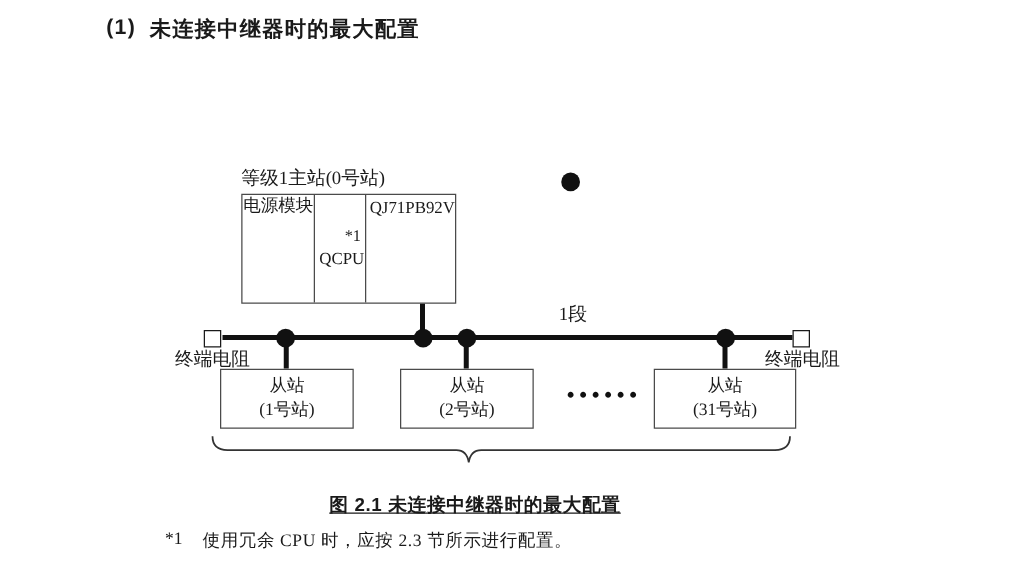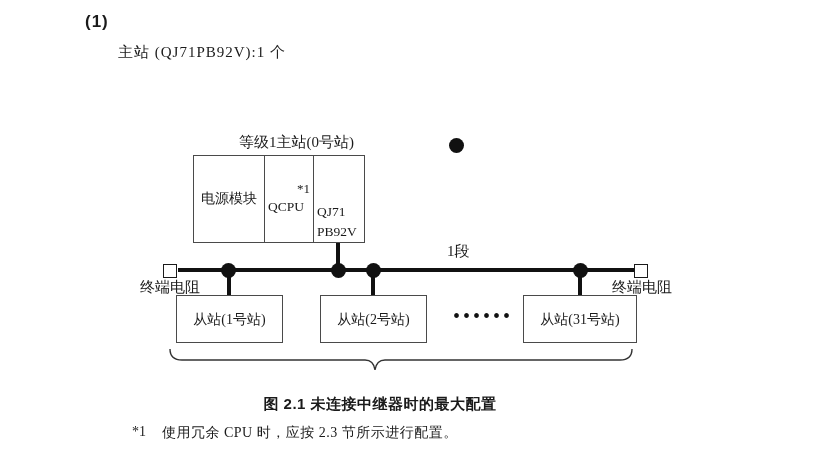--- a/index.html
+++ b/index.html
@@ -7,58 +7,58 @@
     position:relative; width:821px; height:457px; background:#ffffff;
     font-family:"Liberation Serif","DejaVu Serif",serif; color:#1a1a1a;
     overflow:hidden;
   }
   .abs { position:absolute; }
   .sans-bold { font-family:"Liberation Sans","DejaVu Sans",sans-serif; font-weight:700; }
   .heading { left:85px; top:12px; display:flex; gap:11px; font-size:17px; letter-spacing:1px; }
   .bodyline { font-size:15px; letter-spacing:1px; }
   .legend-dot { left:449px; top:138px; width:15px; height:15px; border-radius:50%; background:#111; }
   .legend-text { left:474px; top:137px; font-size:15px; letter-spacing:1px; }
-  .master-label { left:193px; top:133px; font-size:15px;margin-left:46px; }
+  .master-label { left:193px; top:133px; font-size:15px; }
   .master-box {
     left:193px; top:155px; width:172px; height:88px; box-sizing:border-box;
     border:1.5px solid #4a4a4a; background:#fff; display:flex;
   }
   .cell { box-sizing:border-box; font-size:14px; }
-  .cell-power { width:71px; border-right:1.5px solid #4a4a4a; display:flex; align-items:center; justify-content:center; }
+  .cell-power { width:71px; border-right:1.5px solid #4a4a4a; display:flex; justify-content:center; }
   .cell-cpu { width:49px; border-right:1.5px solid #4a4a4a; position:relative; }
   .cpu-note { position:absolute; top:25px; right:3px; font-size:13px; }
   .cpu-name { position:absolute; top:43px; left:3px; font-size:13.5px; }
-  .cell-module { flex:1; display:flex; flex-direction:column; justify-content:flex-end; padding-left:3px; line-height:20px; font-size:13.5px; }
+  .cell-module { flex:1; display:flex; flex-direction:row; justify-content:flex-start; padding-left:3px; line-height:20px; font-size:13.5px; }
   .busline { left:178px; top:268px; width:458px; height:4px; background:#111; }
   .vline { width:4px; background:#111; }
   .cdot { width:15px; height:15px; border-radius:50%; background:#111; top:263px; }
   .tsq { width:12px; height:12px; background:#fff; border:1.5px solid #1a1a1a; top:264px; }
   .tlabel { top:278px; font-size:15px; }
   .seg-label { left:447px; top:242px; font-size:15px; }
   .slave {
     top:295px; height:48px; box-sizing:border-box; border:1.5px solid #4a4a4a; background:#fff;
-    display:flex; flex-direction:row; align-items:center; justify-content:center;
+    display:flex; flex-direction:column; align-items:center; justify-content:center;
     font-size:14px; line-height:19px;
   }
   .ellipsis { left:444px; top:305px; width:78px; text-align:center; font-size:20px; letter-spacing:3px; line-height:23px; color:#111; }
   .brace-svg { left:168px; top:348px; }
   .brace-label { left:326px; top:371px; width:100px; text-align:center; font-size:14px; }
-  .caption { left:180px; top:395px; width:400px; text-align:center; font-size:15px; letter-spacing:0.5px; }
+  .caption { left:180px; top:395px; width:400px; text-align:center; font-size:15px; letter-spacing:0.5px;text-decoration:underline; }
   .footnote-marker { left:132px; top:424px; font-size:14px; }
   .footnote-text { left:162px; top:424px; font-size:14px; letter-spacing:0.5px; }
 </style>
 </head>
 <body>
 
 <div class="page">
 
   <div class="abs heading sans-bold">
     <span>(1)</span>
+    <span>未连接中继器时的最大配置</span>
   </div>
-  <div class="abs bodyline" style="left:118px; top:43px;">主站 (QJ71PB92V):1 个</div>
 
   <div class="abs legend-dot"></div>
 
   <div class="abs master-label">等级1主站(0号站)</div>
   <div class="abs master-box">
     <div class="cell cell-power">
       <span>电源模块</span>
     </div>
     <div class="cell cell-cpu">
       <span class="cpu-note">*1</span>

